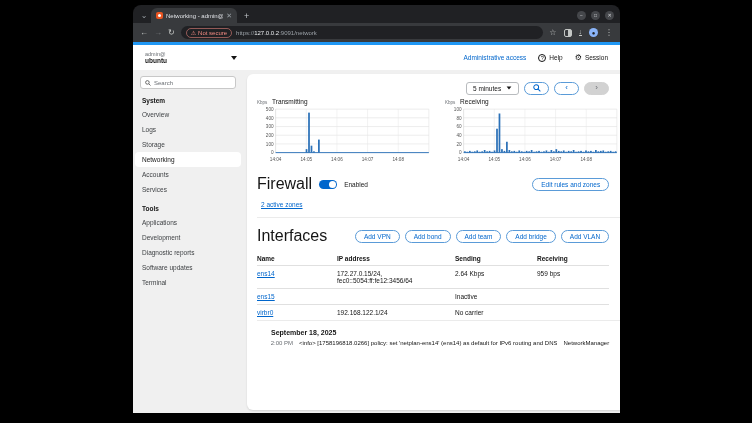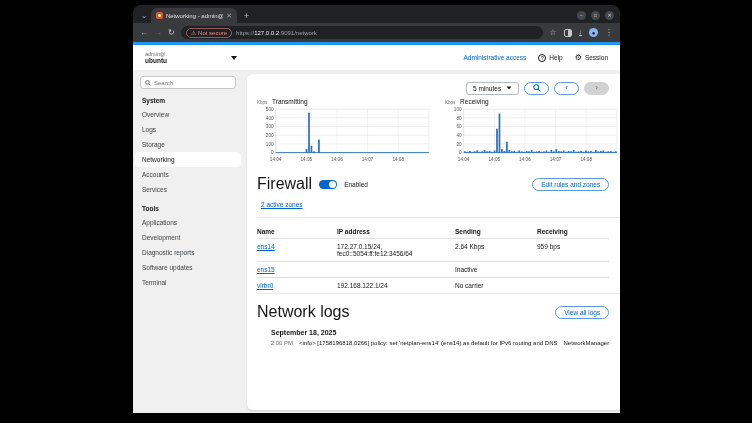--- a/index.html
+++ b/index.html
@@ -381,20 +381,30 @@
             <span class="switch">
                 <i></i>
               </span>
             <span class="fw-state">Enabled</span>
             <span class="pillbtn fw-edit">Edit rules and zones</span>
           </div>
           <a class="zones-link">2 active zones</a>
 
           <hr class="divider">
 
+          <div class="if-row">
+            <span class="sec-title">Interfaces</span>
+            <div class="if-buttons">
+              <span class="pillbtn">Add VPN</span>
+              <span class="pillbtn">Add bond</span>
+              <span class="pillbtn">Add team</span>
+              <span class="pillbtn">Add bridge</span>
+              <span class="pillbtn">Add VLAN</span>
+            </div>
+          </div>
 
           <table>
             <thead>
               <tr>
                 <th class="col-name">Name</th>
                 <th class="col-ip">IP address</th>
                 <th class="col-send">Sending</th>
                 <th>Receiving</th>
               </tr>
             </thead>
@@ -418,24 +428,20 @@
                 <td><a class="iflink">virbr0</a></td>
                 <td>192.168.122.1/24</td>
                 <td>No carrier</td>
                 <td></td>
               </tr>
             </tbody>
           </table>
 
           <hr class="divider">
 
-          <div class="log-head">
-            <span class="sec-title">Network logs</span>
-            <span class="pillbtn log-view">View all logs</span>
-          </div>
           <div class="log-date">September 18, 2025</div>
           <div class="log-entry">
             <span class="log-time">2:00 PM</span>
             <span class="log-msg">&lt;info&gt;  [1758196818.0266] policy: set 'netplan-ens14' (ens14) as default for IPv6 routing and DNS</span>
             <span class="log-src">NetworkManager</span>
           </div>
 
           
         </div>
       </main>

